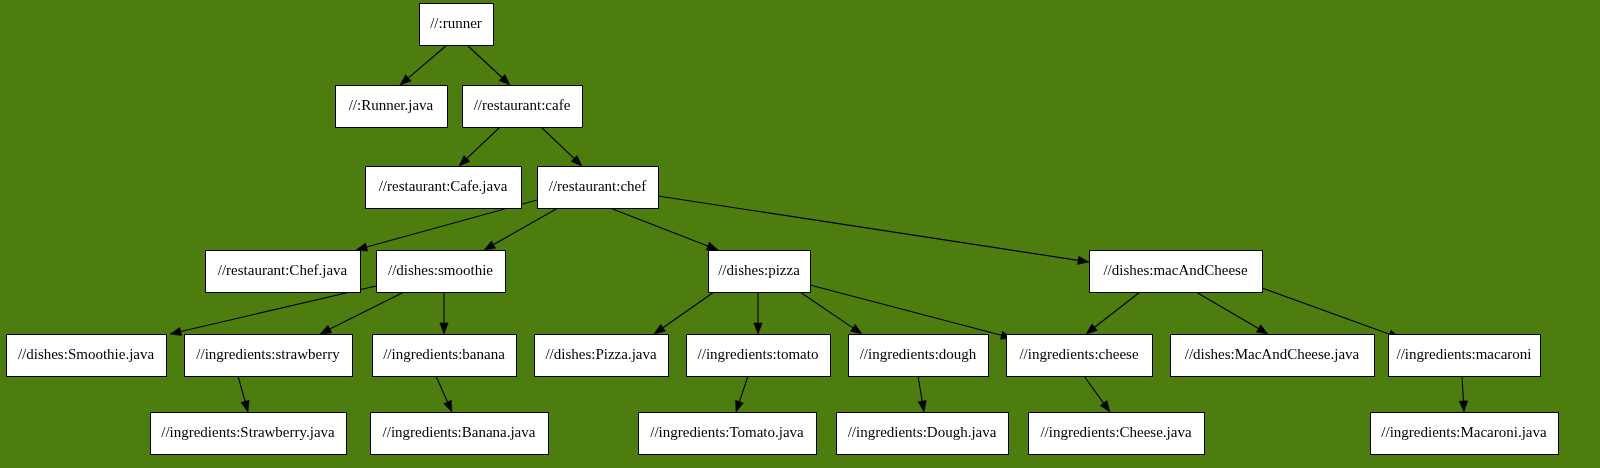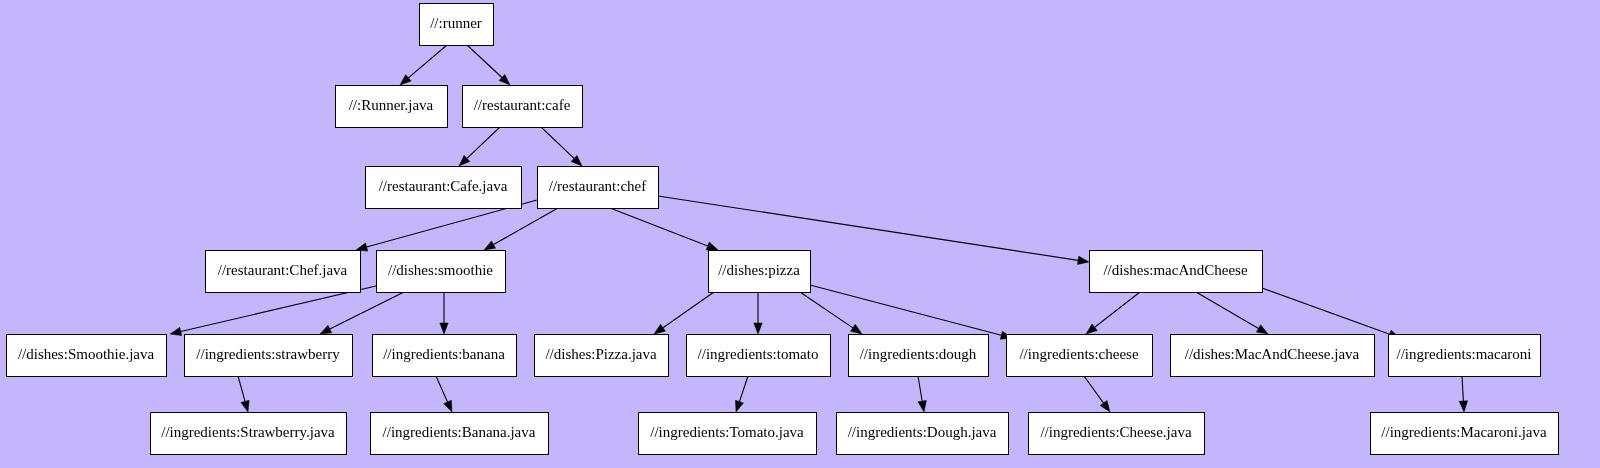--- a/index.html
+++ b/index.html
@@ -4,21 +4,21 @@
 <style>
   html, body {
     margin: 0;
     padding: 0;
     background: #ffffff;
   }
   #graph-root {
     position: relative;
     width: 1600px;
     height: 468px;
-    background: #c4b5fd;
+    background: #4d7c0f;
     font-family: "Liberation Serif", "DejaVu Serif", serif;
     overflow: hidden;
   }
   svg#graph-canvas {
     position: absolute;
     left: 0;
     top: 0;
     width: 1600px;
     height: 468px;
     display: block;

